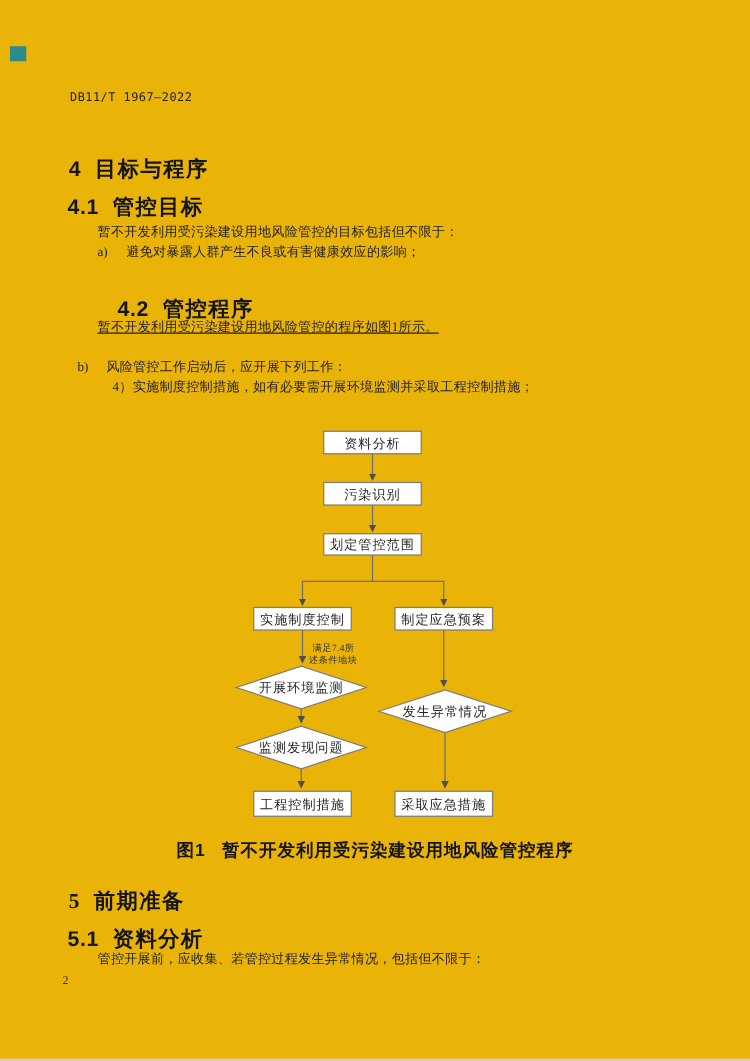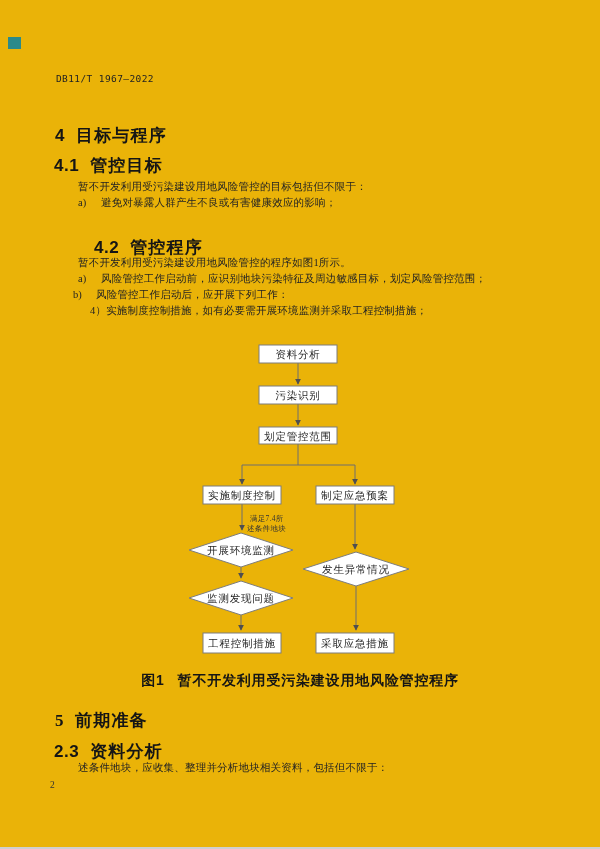--- a/index.html
+++ b/index.html
@@ -60,26 +60,23 @@
   <div class="abs bodyline" style="left:78px;top:196px;">
     <span class="marker">a)</span><span>避免对暴露人群产生不良或有害健康效应的影响；</span>
   </div>
 
   <div class="abs bodyline" style="left:78px;top:180px;">暂不开发利用受污染建设用地风险管控的目标包括但不限于：</div>
 
   <div class="abs heading" style="left:54px;top:236px;margin-left:40px;">
     <span class="num">4.2</span><span class="gap"></span><span>管控程序</span>
   </div>
 
-  <div class="abs bodyline" style="left:78px;top:256px;">暂不开发利用受污染建设用地风险管控的程序如图1所示。</div>
+  <div class="abs bodyline" style="left:78px;top:256px;text-decoration:underline;">暂不开发利用受污染建设用地风险管控的程序如图1所示。</div>
 
-  <div class="abs bodyline" style="left:78px;top:272px;">
-    <span class="marker">a)</span><span>风险管控工作启动前，应识别地块污染特征及周边敏感目标，划定风险管控范围；</span>
-  </div>
-  <div class="abs bodyline" style="left:73px;top:288px;">
+  <div class="abs bodyline" style="left:62px;top:288px;">
     <span class="marker">b)</span><span>风险管控工作启动后，应开展下列工作：</span>
   </div>
   <div class="abs bodyline" style="left:90px;top:304px;">4）实施制度控制措施，如有必要需开展环境监测并采取工程控制措施；</div>
 
   <svg class="flow" width="320" height="325" viewBox="0 0 320 325">
     <defs>
       <marker id="arrow" markerWidth="8" markerHeight="8" refX="5.2" refY="3" orient="auto">
         <path d="M0,0 L6,3 L0,6 z" fill="#4f4f4f"></path>
       </marker>
     </defs>
@@ -147,21 +144,21 @@
 
   <div class="abs fig-caption">
     <span>图1</span><span class="gap"></span><span>暂不开发利用受污染建设用地风险管控程序</span>
   </div>
 
   <div class="abs heading" style="left:55px;top:709px;font-family:Liberation Serif, serif;">
     <span class="num">5</span><span class="gap"></span><span>前期准备</span>
   </div>
 
   <div class="abs heading" style="left:54px;top:740px;">
-    <span class="num">2.3</span><span class="gap"></span><span>资料分析</span>
+    <span class="num">5.1</span><span class="gap"></span><span>资料分析</span>
   </div>
 
-  <div class="abs bodyline" style="left:78px;top:761px;">述条件地块，应收集、整理并分析地块相关资料，包括但不限于：</div>
+  <div class="abs bodyline" style="left:78px;top:761px;">管控开展前，应收集、若管控过程发生异常情况，包括但不限于：</div>
 
   <div class="abs page-number">2</div>
 
   <div class="bottom-rule"></div>
 </div>
 
 </body></html>

